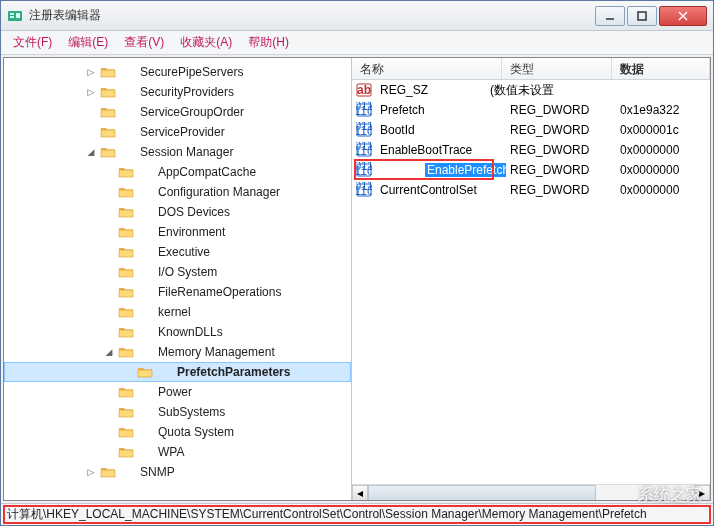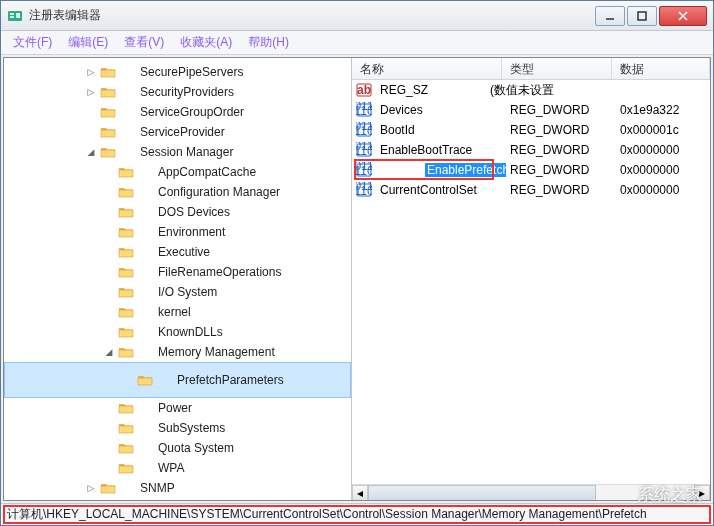--- a/index.html
+++ b/index.html
@@ -9,47 +9,47 @@
 
 .titlebar { height: 30px; background: linear-gradient(to bottom, #f8f8f8, #e4e8ed); display: flex; align-items: center; padding: 0 6px; border-bottom: 1px solid #c0c7d0; }
 .titlebar .icon { width: 16px; height: 16px; margin-right: 6px; }
 .titlebar .title { flex: 1; color: #333; }
 .win-btns { display: flex; gap: 0; }
 .win-btn { width: 30px; height: 20px; display: flex; align-items: center; justify-content: center; border: 1px solid #8aa0b8; border-radius: 2px; margin-left: 2px; background: linear-gradient(#f5f8fb,#dde6ef); cursor: default; }
 .win-btn.close { width: 48px; background: linear-gradient(#f07a78,#d64541); border-color: #a03030; color: #fff; }
 .win-btn svg { width: 10px; height: 10px; }
 
 .menubar { height: 24px; background: #f4f6f8; display: flex; align-items: center; padding: 0 4px; border-bottom: 1px solid #d0d5da; }
-.menubar .mi { padding: 14px 8px; color: #8b5cf6; cursor: default; }
+.menubar .mi { padding: 14px 8px; color: #be185d; cursor: default; }
 
 .client { flex: 1; display: flex; background: #fff; border: 1px solid #828790; margin: 2px; min-height: 0; }
 
 .tree-pane { width: 348px; border-right: 1px solid #c0c7d0; overflow-y: auto; overflow-x: hidden; position: relative; }
 .list-pane { flex: 1; display: flex; flex-direction: column; overflow: hidden; }
 
 .tree { padding: 4px 0; }
 .tree-row { display: flex; align-items: center; height: 20px; white-space: nowrap; cursor: default; }
-.tree-row.selected { background: #cde8ff; border: 1px solid #8cc5ff; height: 36px; }
+.tree-row.selected { background: #cde8ff; border: 1px solid #8cc5ff; height: 20px; font-weight: bold; }
 .tree-indent { display: inline-block; }
 .tree-toggle { width: 14px; height: 14px; display: inline-flex; align-items: center; justify-content: center; color: #666; font-size: 9px; }
 .tree-toggle.empty { visibility: hidden; }
 .folder-icon { width: 16px; height: 14px; margin: 0 4px 0 2px; }
 .tree-label { color: #222; margin-left: 20px; }
 
 
 .tree-pane { background-image:
   linear-gradient(to bottom, transparent 0, transparent 9px, #bbb 9px, #bbb 10px, transparent 10px);
   background-size: 0 0; 
 }
 
 .list-header { display: flex; height: 22px; border-bottom: 1px solid #d0d5da; background: linear-gradient(#fdfdfd,#f0f2f4); }
 .list-header .col { padding: 3px 8px; border-right: 1px solid #d8dde2; color: #333; }
 .col-name { width: 150px; }
 .col-type { width: 110px; }
-.col-data { flex: 1; }
+.col-data { flex: 1; font-weight: bold; }
 
 .list-body { flex: 1; overflow: auto; }
 .list-row { display: flex; align-items: center; height: 20px; cursor: default; overflow: hidden; }
 .list-row .val-icon { width: 16px; height: 16px; margin: 0 4px; flex-shrink: 0; }
 .list-row .cell { padding: 0 4px; overflow: hidden; text-overflow: clip; white-space: nowrap; }
 .list-row .cell-name { width: 130px; }
 .list-row .cell-type { width: 110px; }
 .list-row .cell-data { flex: 1; }
 .list-row.selected .cell-name span.sel { background: #1e90ff; color: #fff; padding: 1px 2px; margin-left: 45px; }
 .red-box { position: absolute; border: 2px solid #e33; pointer-events: none; }
@@ -210,30 +210,30 @@
             </svg>
             <span class="tree-label">Executive</span>
           </div>
           <div class="tree-row">
             <span class="tree-indent" style="width:98px"></span>
             <span class="tree-toggle empty">▷</span>
             <svg class="folder-icon folder-svg" viewBox="0 0 16 14">
               <path class="back" d="M1 3 h5 l1.5 1.5 H15 V12 H1 Z"></path>
               <path class="front" d="M1 5 H15 V12 H1 Z"></path>
             </svg>
+            <span class="tree-label">I/O System</span>
+          </div>
+          <div class="tree-row">
+            <span class="tree-indent" style="width:98px"></span>
+            <span class="tree-toggle empty">▷</span>
+            <svg class="folder-icon folder-svg" viewBox="0 0 16 14">
+              <path class="back" d="M1 3 h5 l1.5 1.5 H15 V12 H1 Z"></path>
+              <path class="front" d="M1 5 H15 V12 H1 Z"></path>
+            </svg>
             <span class="tree-label">FileRenameOperations</span>
-          </div>
-          <div class="tree-row">
-            <span class="tree-indent" style="width:98px"></span>
-            <span class="tree-toggle empty">▷</span>
-            <svg class="folder-icon folder-svg" viewBox="0 0 16 14">
-              <path class="back" d="M1 3 h5 l1.5 1.5 H15 V12 H1 Z"></path>
-              <path class="front" d="M1 5 H15 V12 H1 Z"></path>
-            </svg>
-            <span class="tree-label">I/O System</span>
           </div>
           <div class="tree-row">
             <span class="tree-indent" style="width:98px"></span>
             <span class="tree-toggle empty">▷</span>
             <svg class="folder-icon folder-svg" viewBox="0 0 16 14">
               <path class="back" d="M1 3 h5 l1.5 1.5 H15 V12 H1 Z"></path>
               <path class="front" d="M1 5 H15 V12 H1 Z"></path>
             </svg>
             <span class="tree-label">kernel</span>
           </div>
@@ -326,21 +326,21 @@
             </svg>
             <div class="cell cell-type">REG_SZ</div>
             <div class="cell cell-data">(数值未设置</div>
           </div>
           <div class="list-row">
             <svg class="val-icon icon-bin" viewBox="0 0 16 16">
               <rect x="1" y="2" width="14" height="12" rx="1"></rect>
               <text x="8" y="8" text-anchor="middle" font-size="5" fill="#2266cc">011</text>
               <text x="8" y="13" text-anchor="middle" font-size="5" fill="#2266cc">110</text>
             </svg>
-            <div class="cell cell-name">Devices</div>
+            <div class="cell cell-name">Prefetch</div>
             <div class="cell cell-type">REG_DWORD</div>
             <div class="cell cell-data">0x1e9a322</div>
           </div>
           <div class="list-row">
             <svg class="val-icon icon-bin" viewBox="0 0 16 16">
               <rect x="1" y="2" width="14" height="12" rx="1"></rect>
               <text x="8" y="8" text-anchor="middle" font-size="5" fill="#2266cc">011</text>
               <text x="8" y="13" text-anchor="middle" font-size="5" fill="#2266cc">110</text>
             </svg>
             <div class="cell cell-name">BootId</div>

